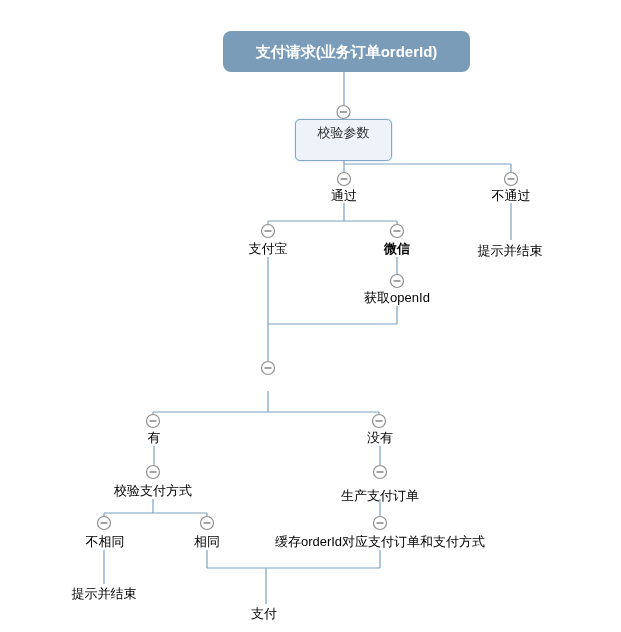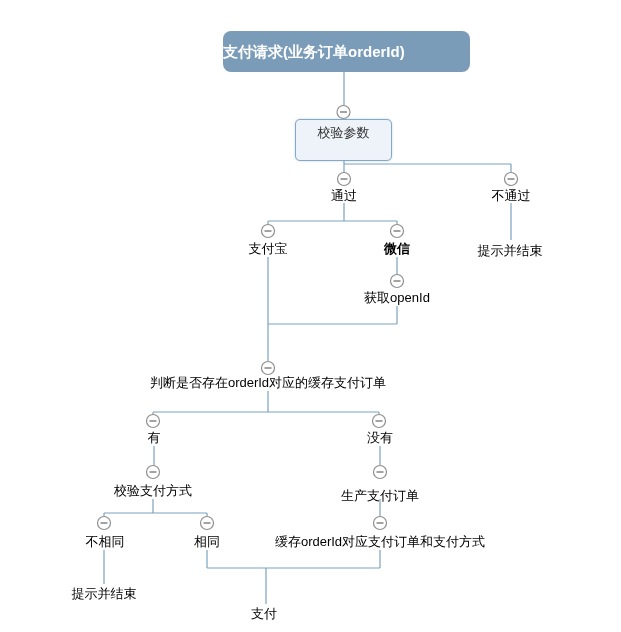--- a/index.html
+++ b/index.html
@@ -24,21 +24,21 @@
   .collapse line   { stroke: #666666; stroke-width: 1.2; }
   .root-node {
     position: absolute;
     left: 223px; top: 31px;
     width: 247px; height: 41px;
     background: #7A9CB8;
     border-radius: 8px;
     color: #FFFFFF;
     font-size: 15px;
     font-weight: bold;
-    text-align: left;
+    text-align: center;
     line-height: 41px;
     white-space: nowrap;
   }
   .selected-node {
     position: absolute;
     left: 295px; top: 119px;
     width: 97px; height: 42px;
     box-sizing: border-box;
     background: #EDF3F9;
     border: 1px solid #82A9C8;
@@ -144,21 +144,20 @@
 
   <div class="root-node">支付请求(业务订单orderId)</div>
   <div class="selected-node">校验参数</div>
 
   <div class="lbl" style="left:344px; top:188px;">通过</div>
   <div class="lbl" style="left:511px; top:188px;">不通过</div>
   <div class="lbl" style="left:510px; top:243px;">提示并结束</div>
   <div class="lbl" style="left:268px; top:241px;">支付宝</div>
   <div class="lbl" style="left:397px; top:241px;font-weight:bold;">微信</div>
   <div class="lbl" style="left:397px; top:290px;">获取openId</div>
-  <div class="lbl" style="left:268px; top:375px;">判断是否存在orderId对应的缓存支付订单</div>
   <div class="lbl" style="left:154px; top:430px;">有</div>
   <div class="lbl" style="left:380px; top:430px;">没有</div>
   <div class="lbl" style="left:153px; top:483px;">校验支付方式</div>
   <div class="lbl" style="left:380px; top:488px;">生产支付订单</div>
   <div class="lbl" style="left:105px; top:534px;">不相同</div>
   <div class="lbl" style="left:207px; top:534px;">相同</div>
   <div class="lbl" style="left:380px; top:534px;">缓存orderId对应支付订单和支付方式</div>
   <div class="lbl" style="left:104px; top:586px;">提示并结束</div>
   <div class="lbl" style="left:264px; top:606px;text-align:right;">支付</div>
 

